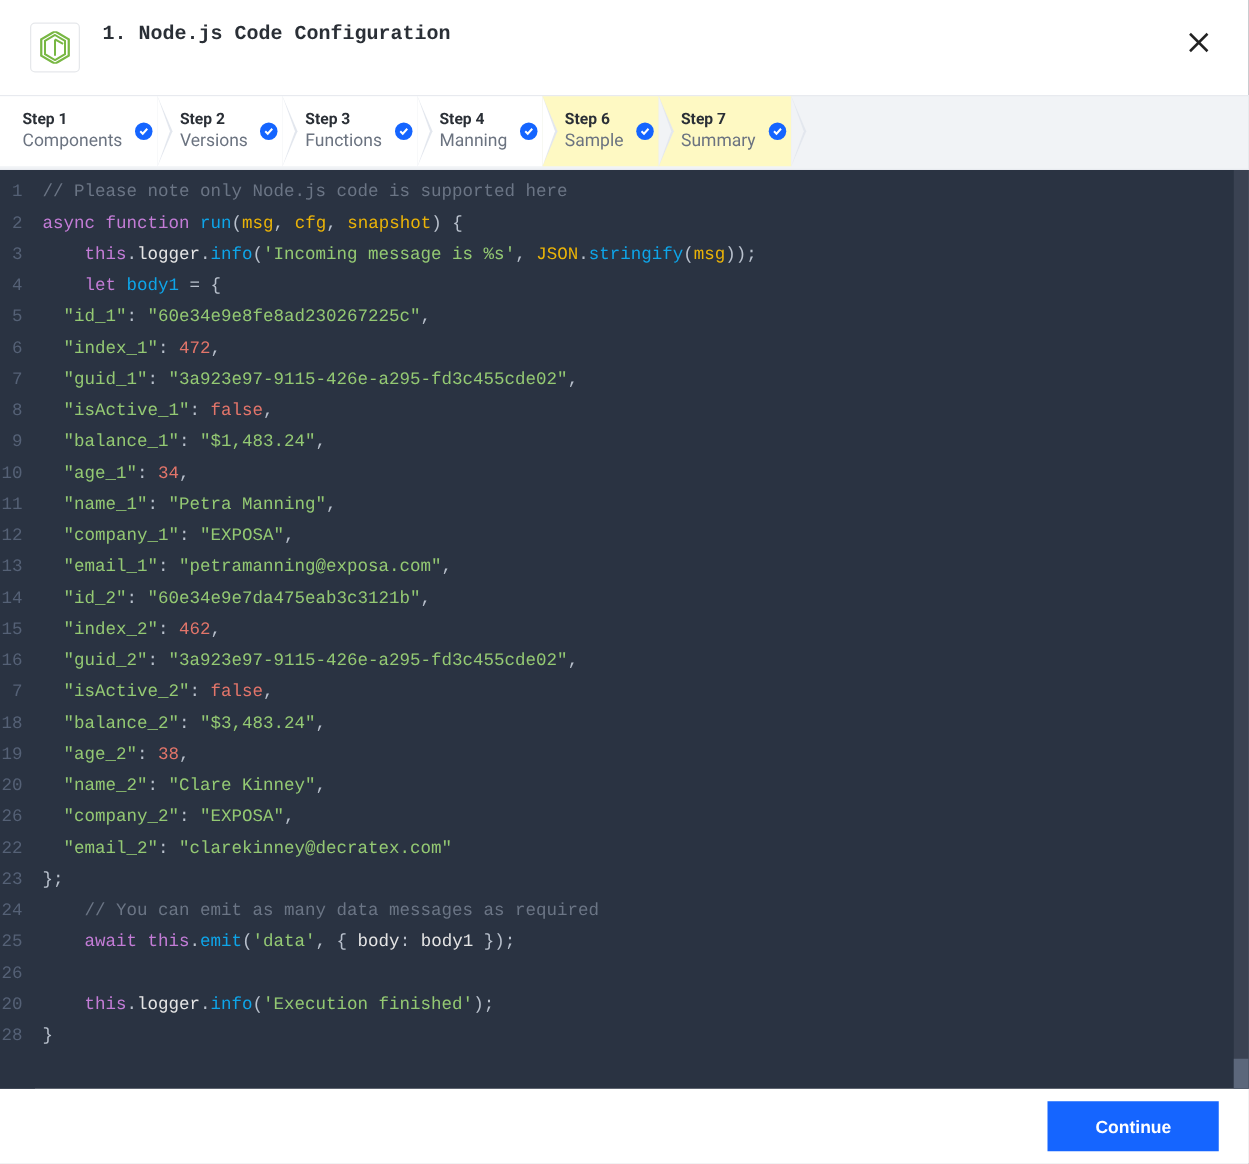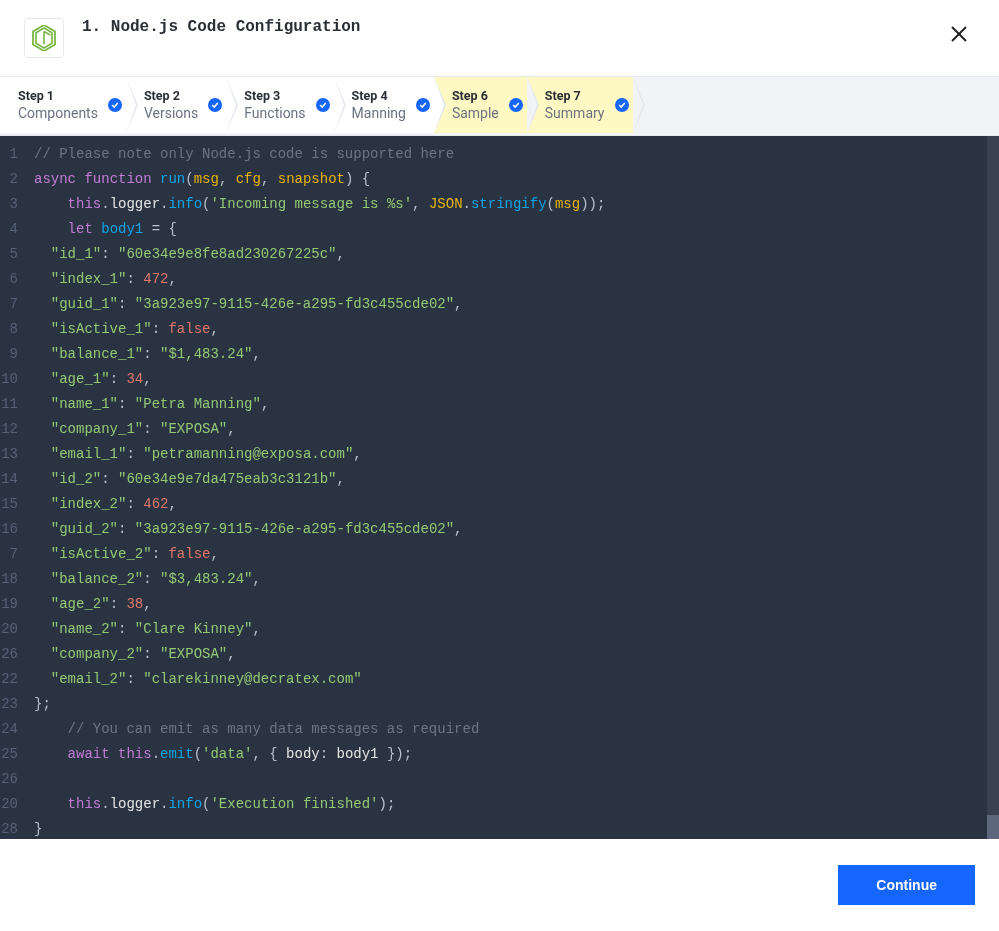--- a/index.html
+++ b/index.html
@@ -177,21 +177,21 @@
   .scrollbar-thumb {
     position: absolute;
     right: 0;
     bottom: 0;
     width: 12px;
     height: 24px;
     background: #5c677b;
   }
   
   .footer {
-    padding: 26px 24px;
+    padding: 10px 24px;
     display: flex;
     justify-content: flex-end;
     background: #fff;
   }
   .continue-btn {
     background: #1565ff;
     color: #fff;
     border: none;
     font-size: 14px;
     font-weight: 600;

